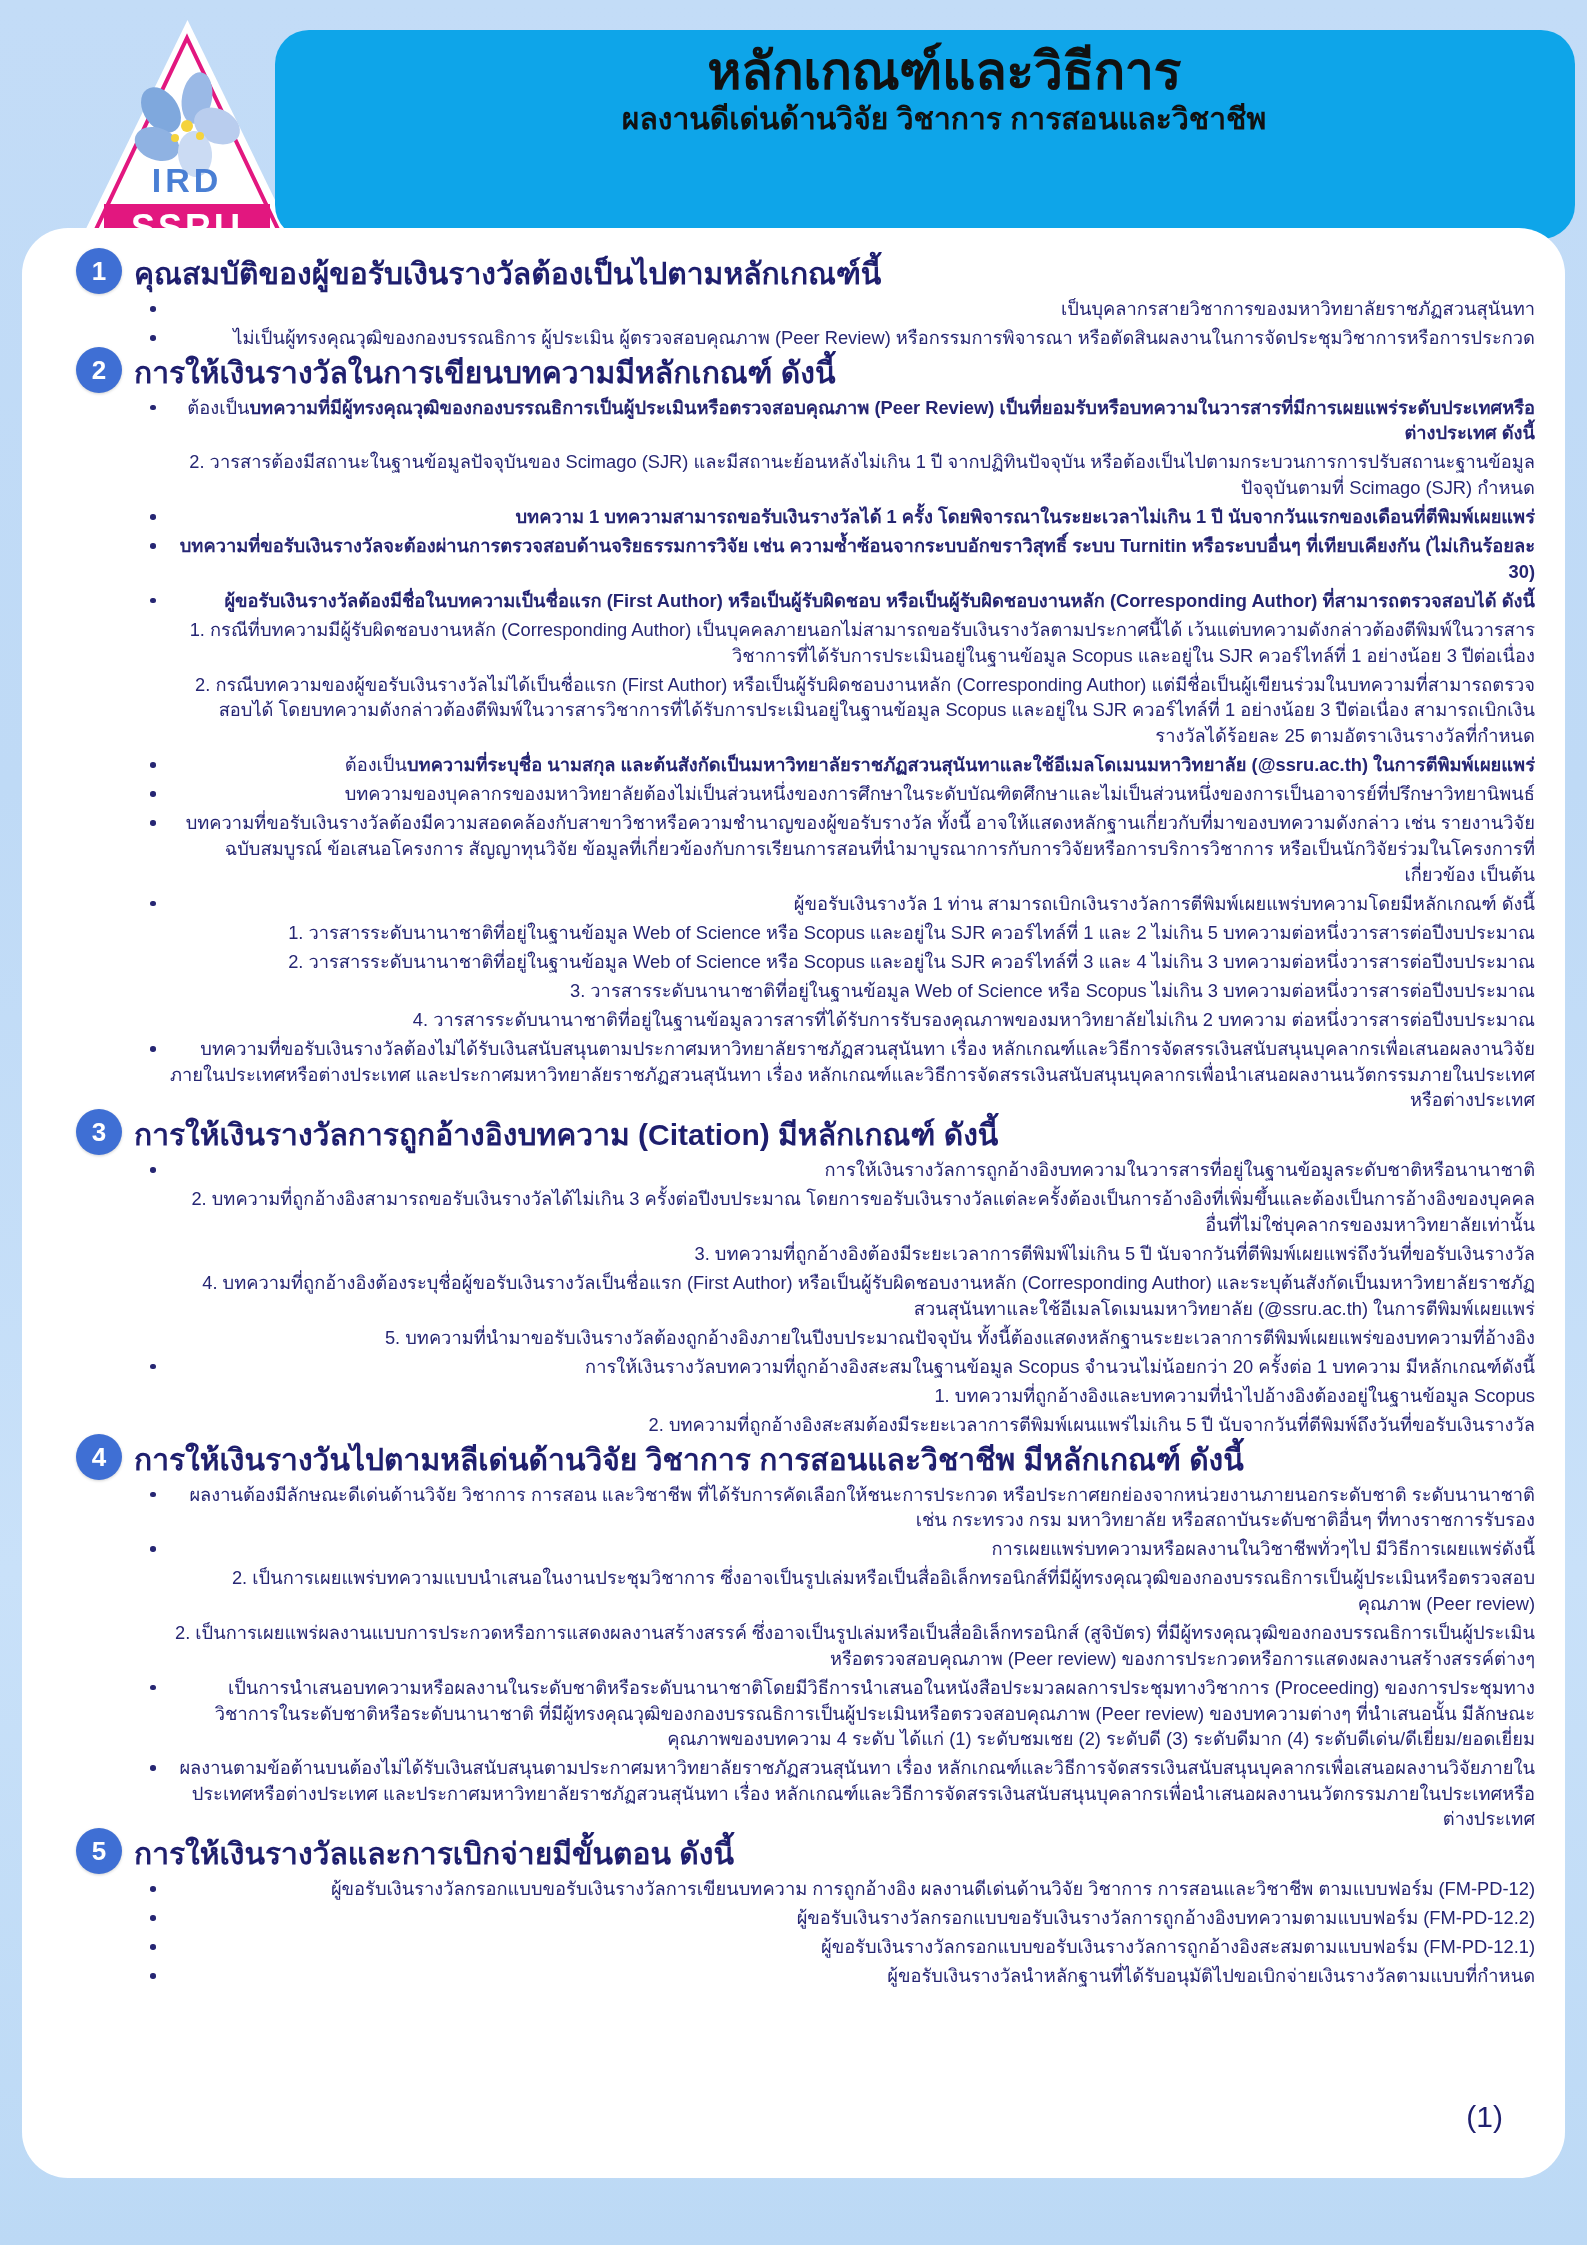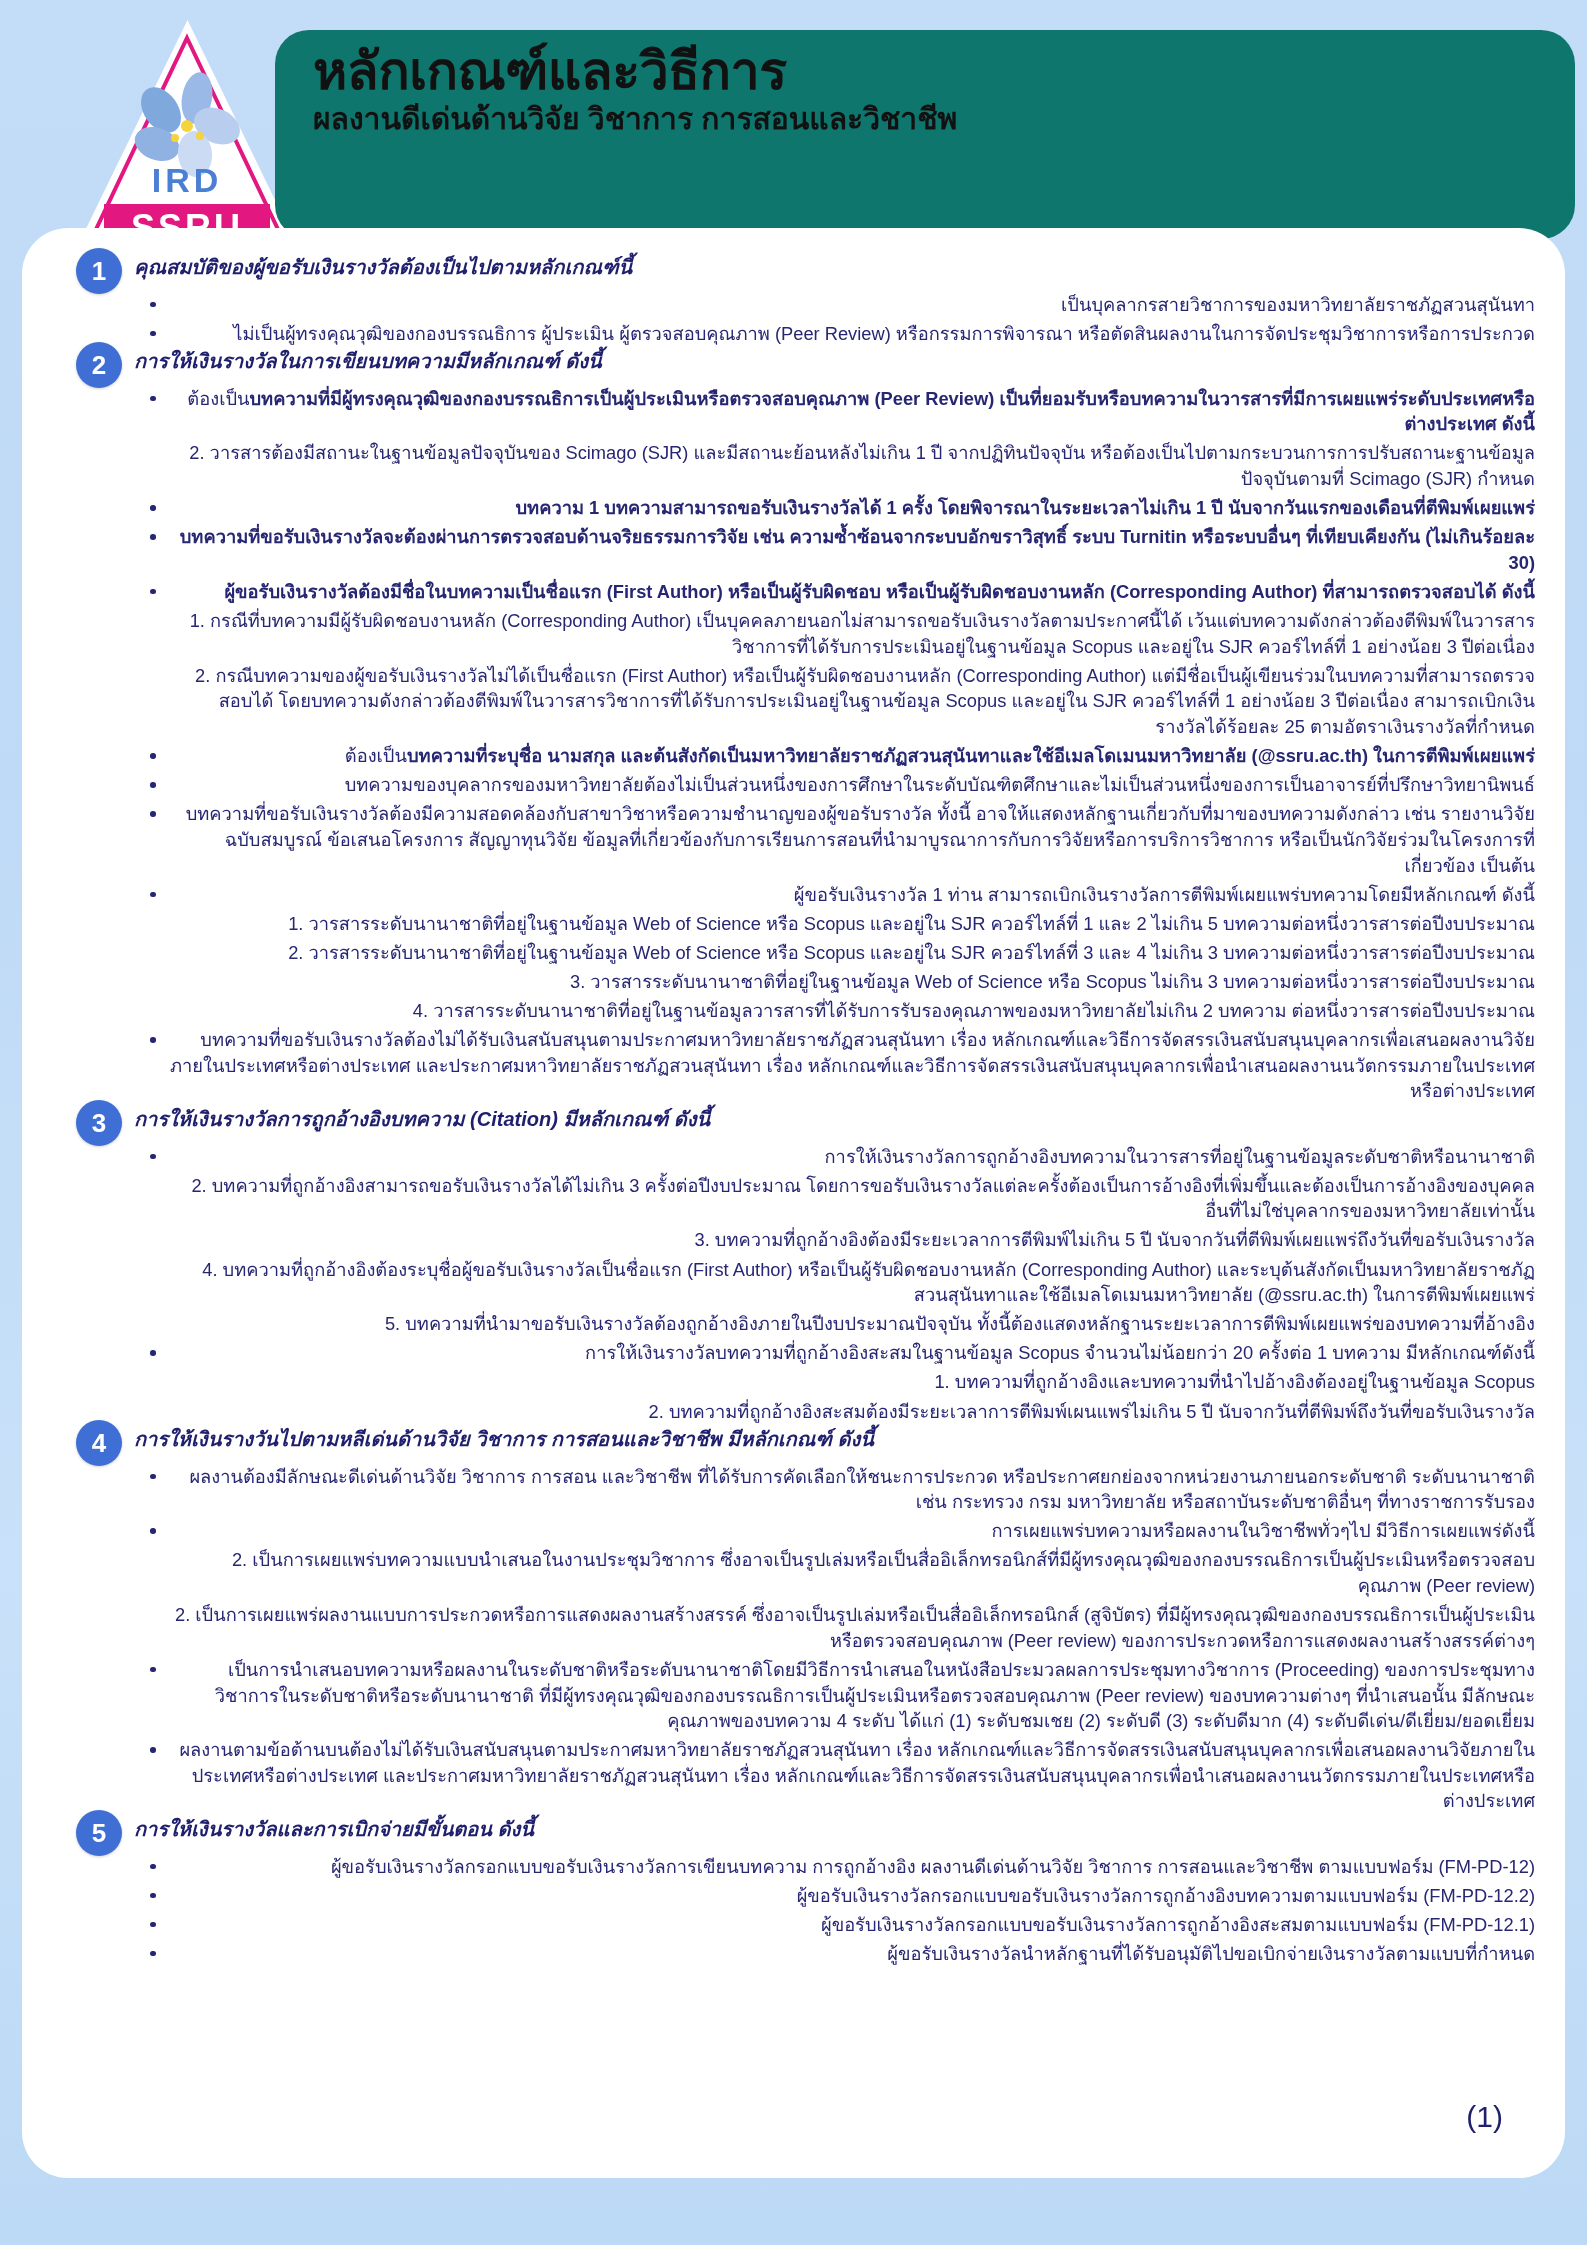--- a/index.html
+++ b/index.html
@@ -42,24 +42,25 @@
   }
 
   .logo-svg { position: absolute; left: 0; top: 0; }
 
   .title-card {
     position: absolute;
     left: 275px;
     top: 30px;
     right: 12px;
     height: 209px;
-    background: #0f766e;
+    background: #0ea5e9;
     border-radius: 34px;
     padding: 14px 0 0 38px;
     overflow: hidden;
+    text-align: center;
   }
 
   .title-main {
     font-size: 52px;
     font-weight: bold;
     color: #111111;
     line-height: 1.05;
     letter-spacing: -0.5px;
   }
   .title-sub {
@@ -103,26 +104,25 @@
     font-weight: bold;
     display: flex;
     align-items: center;
     justify-content: center;
     line-height: 1;
     box-shadow: 0 1px 3px rgba(0,0,0,0.18);
   }
 
   .sec-title {
     margin-left: 82px;
-    font-size: 20px;
+    font-size: 30px;
     font-weight: bold;
     color: #1f1f6e;
     line-height: 1.25;
     padding-top: 1px;
-    font-style: italic;
   }
 
   ul.bullets { list-style: none; margin: 2px 0 0 96px; text-align: right; }
 
   li.bullet {
     position: relative;
     color: #262673;
     font-size: 18.3px;
     line-height: 1.40;
     padding-left: 20px;

